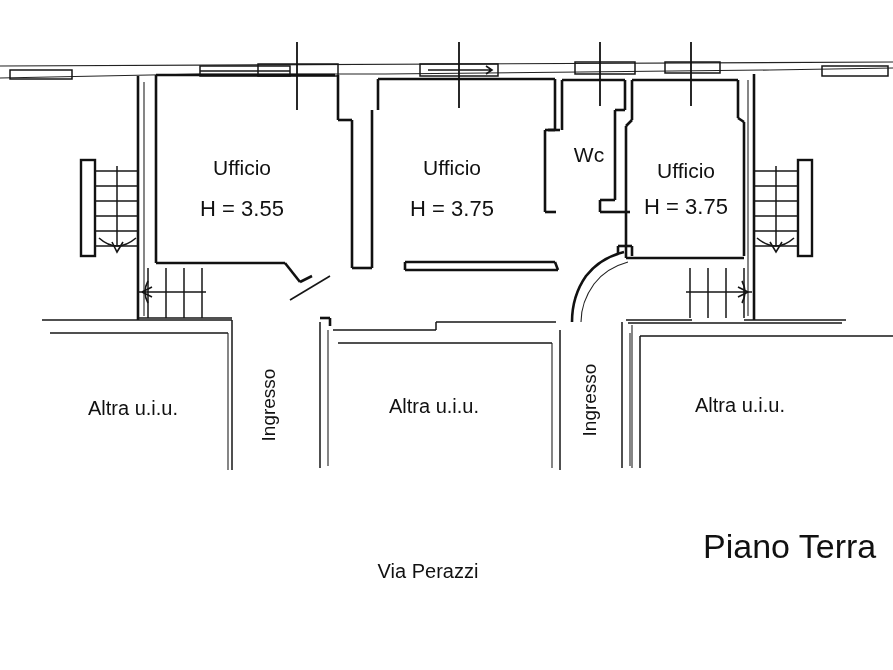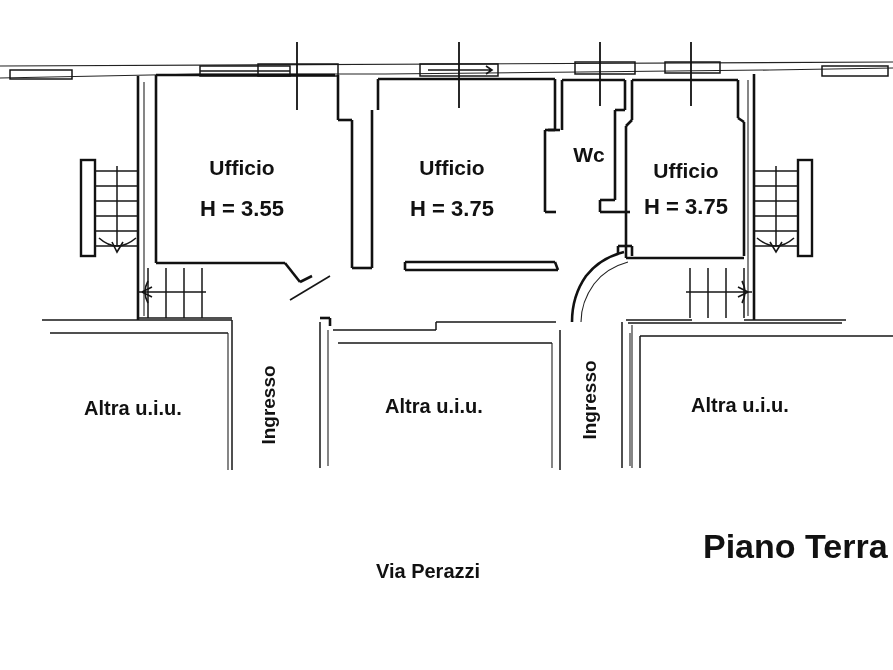--- a/index.html
+++ b/index.html
@@ -14,21 +14,20 @@
     position: relative;
     overflow: hidden;
     font-family: "Liberation Sans", sans-serif;
     color: #1a1a1a;
   }
   #plan-root {
     position: absolute;
     left: 0; top: 0;
     width: 893px;
     height: 670px;
-    font-weight: bold;
   }
   svg#floorplan {
     display: block;
     width: 893px;
     height: 670px;
     background: #ffffff;
   }
   .wall      { fill: none; stroke: #111111; stroke-width: 2.6; }
   .wall-thin { fill: none; stroke: #161616; stroke-width: 1.5; }
   .wall-hair { fill: none; stroke: #222222; stroke-width: 1.1; }

